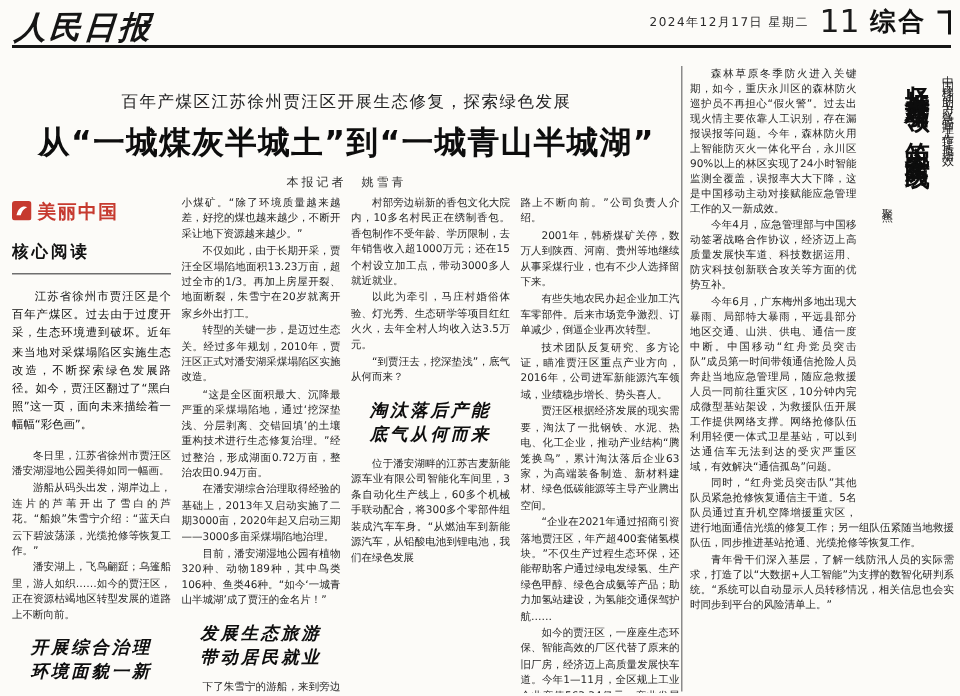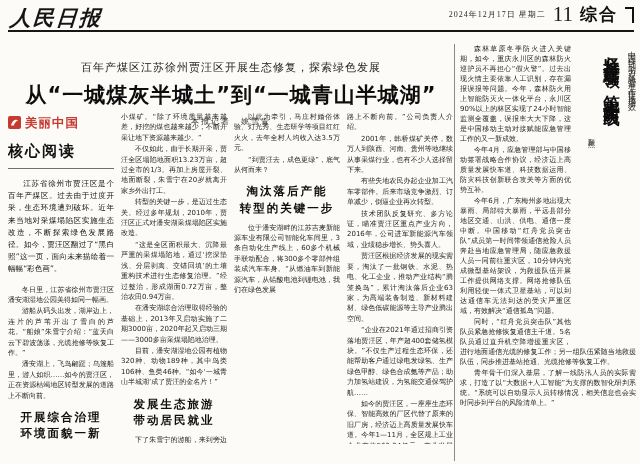--- a/index.html
+++ b/index.html
@@ -9,41 +9,41 @@
     background:#fcfbf8; color:#1c1c1c; overflow:hidden;
   }
   
   .masthead {
     position:absolute; left:10px; top:4px;
     font-family:"DejaVu Serif", serif; font-weight:bold; font-style:italic;
     font-size:21px; letter-spacing:2px; color:#151515; transform:skewX(-4deg);
   }
   .head-rule { position:absolute; left:8px; right:6px; top:30px; height:2px; background:#161616; }
   .date-block {
-    position:absolute; right:6px; top:4px; display:flex; align-items:flex-end; gap:7px;font-family:Liberation Serif, serif;
+    position:absolute; right:6px; top:4px; display:flex; align-items:flex-end; gap:7px;
   }
   .date-text { font-size:8px; color:#2a2a2a; padding-bottom:5px; letter-spacing:1px; }
   .page-num { font-size:21px; color:#1a1a1a; line-height:1; }
   .section-name { font-size:17px; font-weight:bold; color:#111; line-height:1.1; letter-spacing:2px; }
   .corner-bracket { width:9px; height:16px; border-top:2px solid #111; border-right:2px solid #111; margin-bottom:2px; }
 
   
   .main-article { position:absolute; left:8px; top:40px; width:446px; height:422px; }
   .ma-kicker { text-align:center; font-size:11px; color:#222; margin-top:20px; letter-spacing:1px; }
   .ma-headline { text-align:center; font-size:21px; font-weight:bold; color:#0d0d0d; margin-top:6px; letter-spacing:1px; }
   .ma-byline { text-align:center; font-size:8px; color:#333; margin-top:7px; letter-spacing:2px; }
-  .ma-cols { position:absolute; left:0; top:72px; width:446px; height:332px; display:flex; gap:7px; }
+  .ma-cols { position:absolute; left:0; top:90px; width:446px; height:332px; display:flex; gap:7px; }
   .col { width:106px; height:332px; overflow:hidden; }
   .para { font-size:7px; line-height:10.4px; text-align:justify; text-indent:2em; color:#262626; margin-bottom:1px; }
   .para.noindent { text-indent:0; }
-  .col-heading { text-align:center; font-size:11.5px; font-weight:bold; color:#0e0e0e; line-height:1.4; letter-spacing:2px; margin:8px 0 7px; }
+  .col-heading { text-align:center; font-size:11.5px; font-weight:bold; color:#0e0e0e; line-height:1.4; letter-spacing:2px; margin:8px 0 7px;font-style:italic; }
   
   .badge-row { display:flex; align-items:center; gap:4px; margin:2px 0 9px; }
   .badge-label { font-size:12.5px; font-weight:bold; color:#c63a2f; letter-spacing:1px; }
-  .core-label { font-size:15px; font-weight:bold; color:#111; letter-spacing:2px; margin-bottom:7px; }
+  .core-label { font-size:11px; font-weight:bold; color:#111; letter-spacing:2px; margin-bottom:7px; }
   .core-rule { border:none; border-top:1px solid #6f6f6f; margin:0 0 9px; }
   .core-text { font-size:7.6px; line-height:12.2px; text-align:justify; text-indent:2em; color:#101010; margin-bottom:9px; }
 
   
   .v-rule { position:absolute; left:454px; top:44px; bottom:3px; width:1px; background:#8a8a8a; }
   .right-article { position:absolute; left:460px; top:44px; width:176px; height:417px; overflow:hidden; }
   .ra-float { float:right; width:60px; height:294px; margin-left:5px; margin-bottom:3px;
               display:flex; flex-direction:row; justify-content:flex-end; gap:5px; }
   .ra-side-label { writing-mode:vertical-rl; font-size:7.5px; color:#333; letter-spacing:2px; margin-top:88px; }
   .ra-headline { writing-mode:vertical-rl; font-size:16.5px; font-weight:bold; color:#0d0d0d;
@@ -105,25 +105,26 @@
           <div class="para">在潘安湖综合治理取得经验的基础上，2013年又启动实施了二期3000亩，2020年起又启动三期——3000多亩采煤塌陷地治理。</div>
           <div class="para">目前，潘安湖湿地公园有植物320种、动物189种，其中鸟类106种、鱼类46种。“如今‘一城青山半城湖’成了贾汪的金名片！”</div>
           <div class="col-heading">
             <div>发展生态旅游</div>
             <div>带动居民就业</div>
           </div>
           <div class="para">下了朱雪宁的游船，来到旁边的马庄村，可见村部门口标牌上写着：“昔日苏北煤村　如今3A级景区”。</div>
         </div>
 
       <div class="col">
+          <div class="para">村部旁边崭新的香包文化大院内，10多名村民正在绣制香包。香包制作不受年龄、学历限制，去年销售收入超1000万元；还在15个村设立加工点，带动3000多人就近就业。</div>
           <div class="para">以此为牵引，马庄村婚俗体验、灯光秀、生态研学等项目红红火火，去年全村人均收入达3.5万元。</div>
-          <div class="para">“到贾汪去，成色更绿”，底气从何而来？</div>
+          <div class="para">“到贾汪去，挖深垫浅”，底气从何而来？</div>
           <div class="col-heading">
             <div>淘汰落后产能</div>
-            <div>转型的关键一步</div>
+            <div>底气从何而来</div>
           </div>
           <div class="para">位于潘安湖畔的江苏吉麦新能源车业有限公司智能化车间里，3条自动化生产线上，60多个机械手联动配合，将300多个零部件组装成汽车车身。“从燃油车到新能源汽车，从铅酸电池到锂电池，我们在绿色发展</div>
         </div>
 
       <div class="col">
           <div class="para noindent">路上不断向前。”公司负责人介绍。</div>
           <div class="para">2001年，韩桥煤矿关停，数万人到陕西、河南、贵州等地继续从事采煤行业，也有不少人选择留下来。</div>
           <div class="para">有些失地农民办起企业加工汽车零部件。后来市场竞争激烈、订单减少，倒逼企业再次转型。</div>
           <div class="para">技术团队反复研究、多方论证，瞄准贾汪区重点产业方向，2016年，公司进军新能源汽车领域，业绩稳步增长、势头喜人。</div>
           <div class="para">贾汪区根据经济发展的现实需要，淘汰了一批钢铁、水泥、热电、化工企业，推动产业结构“腾笼换鸟”，累计淘汰落后企业63家，为高端装备制造、新材料建材、绿色低碳能源等主导产业腾出空间。</div>

